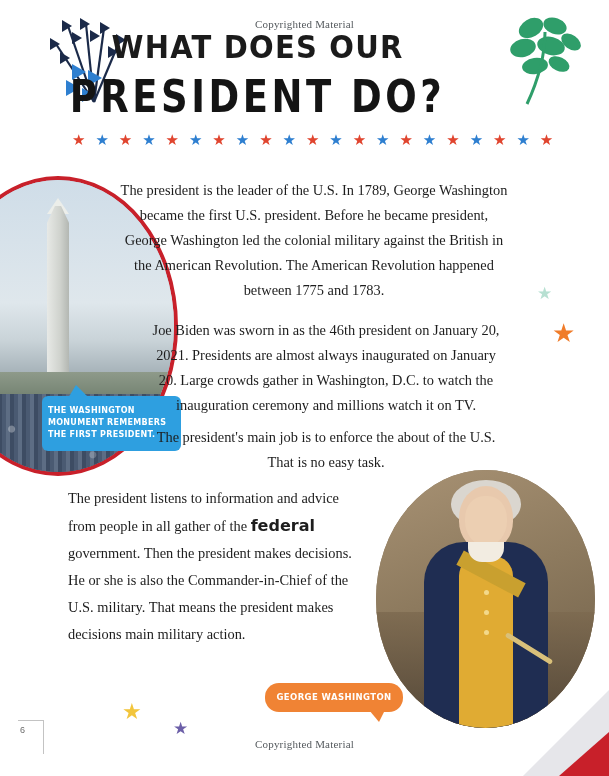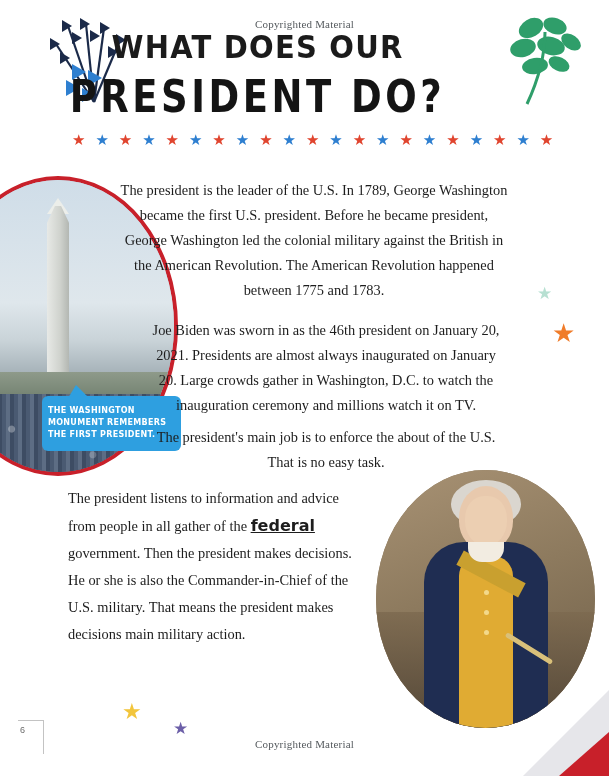--- a/index.html
+++ b/index.html
@@ -230,21 +230,20 @@
     left: 68px;
     top: 485px;
     width: 290px;
     text-align: left;
     line-height: 27px;
   }
   .p4 .federal {
     font-family: "DejaVu Sans", sans-serif;
     font-weight: bold;
     font-size: 16px;
-    text-decoration: underline;
   }
 
   
   .washington {
     position: absolute;
     right: 14px;
     top: 470px;
     width: 219px;
     height: 258px;
     border-radius: 50%;
@@ -575,20 +574,21 @@
     <div class="w-coat"></div>
     <div class="w-vest"></div>
     <div class="w-sash"></div>
     <div class="w-collar"></div>
     <div class="w-btn" style="left:50%;margin-left:-2px;top:120px;"></div>
     <div class="w-btn" style="left:50%;margin-left:-2px;top:140px;"></div>
     <div class="w-btn" style="left:50%;margin-left:-2px;top:160px;"></div>
     <div class="w-sword"></div>
   </div>
 
+  <div class="bubble-washington">GEORGE WASHINGTON</div>
 
   <div class="copyright-bottom">Copyrighted Material</div>
 
   <div class="corner-gray"></div>
   <div class="corner-red"></div>
 
   <div class="page-number">6</div>
 
 </div>
 

